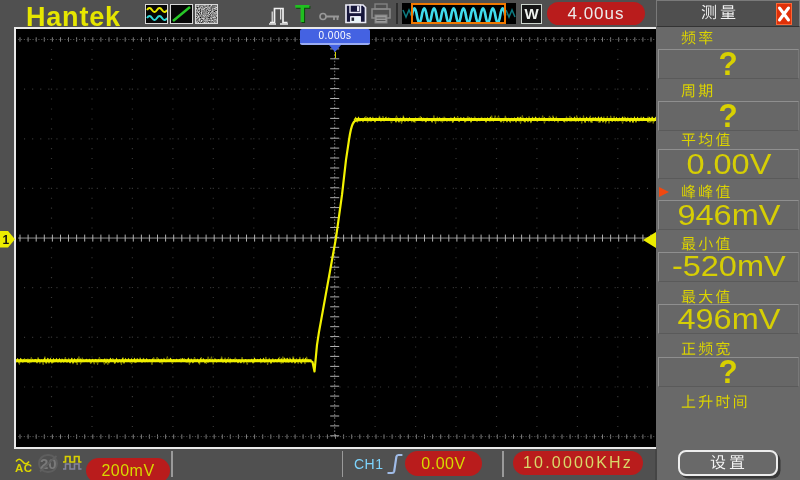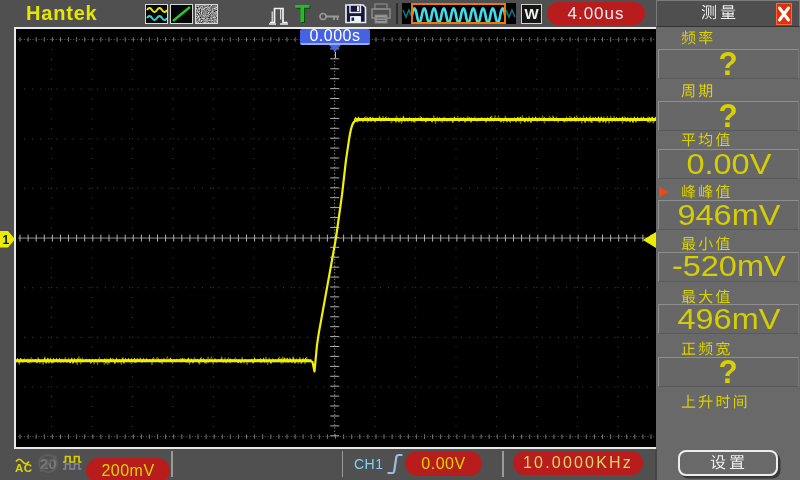--- a/index.html
+++ b/index.html
@@ -3,21 +3,21 @@
 *{margin:0;padding:0;box-sizing:border-box}
 html,body{width:800px;height:480px;overflow:hidden}
 body{background:#505050;font-family:"Liberation Sans",sans-serif;position:relative}
 .ab{position:absolute}
 .pill{position:absolute;background:#b91c1c;border-radius:13px;display:flex;align-items:center;justify-content:center;color:#d8d800;font-size:16px;letter-spacing:0.5px}
 .cell{position:absolute;left:2px;width:141px;border:1px solid #8f8f8f;border-bottom-color:#5a5a5a;border-right-color:#787878;background:#676767;display:flex;align-items:center;justify-content:center}
 .val{color:#d6ce04;font-size:29px;letter-spacing:0;white-space:nowrap;transform:scaleX(1.12)}
 .qm{color:#d8d000;font-size:33px;font-weight:bold;transform:scaleX(0.95)}
 </style></head><body>
 
-<div class="ab" style="left:26px;top:2px;color:#e6e600;font-size:20px;font-weight:bold;letter-spacing:0.8px">Hantek</div>
+<div class="ab" style="left:26px;top:2px;color:#e6e600;font-size:27px;font-weight:bold;letter-spacing:0.8px">Hantek</div>
 <div class="ab" style="left:145px;top:4px;width:23px;height:20px;background:#060606;border:1px solid #d8d8d8"><svg width="21" height="18">
       <path d="M1,5 q2.5,-4 5,0 t5,0 t5,0 t5,0" stroke="#e8e800" stroke-width="2" fill="none"></path>
       <path d="M1,13 q2.5,-4 5,0 t5,0 t5,0 t5,0" stroke="#30d8d8" stroke-width="2" fill="none"></path>
     </svg></div>
 <div class="ab" style="left:170px;top:4px;width:23px;height:20px;background:#060606;border:1px solid #d8d8d8"><svg width="21" height="18">
       <line x1="2" y1="16" x2="19" y2="2" stroke="#28c828" stroke-width="2.5"></line>
     </svg></div>
 <div class="ab" style="left:195px;top:4px;width:23px;height:20px;background:#060606;border:1px solid #d8d8d8"><svg width="21" height="18">
       <filter id="nz">
         <feTurbulence type="fractalNoise" baseFrequency="0.9" numOctaves="2" seed="7"></feTurbulence>
@@ -95,21 +95,21 @@
         <polyline points="0.0,333.7 1.7,329.3 3.4,335.6 5.1,329.6 6.8,333.9 8.5,329.2 10.2,332.6 11.9,329.5 13.6,334.4 15.3,328.3 17.0,332.3 18.7,330.3 20.4,332.3 22.1,328.3 23.8,334.7 25.5,331.3 27.2,335.8 28.9,327.6 30.6,334.5 32.3,329.0 34.0,332.5 35.7,331.4 37.4,334.0 39.1,331.3 40.8,332.7 42.5,330.5 44.2,332.0 45.9,329.6 47.6,333.7 49.3,328.1 51.0,334.0 52.7,328.9 54.4,333.9 56.1,328.9 57.8,333.7 59.5,330.4 61.2,335.9 62.9,327.5 64.6,335.3 66.3,328.7 68.0,333.2 69.7,330.6 71.4,333.1 73.1,331.2 74.8,335.0 76.5,329.9 78.2,335.3 79.9,330.0 81.6,335.7 83.3,328.1 85.0,331.9 86.7,330.7 88.4,335.5 90.1,329.6 91.8,335.8 93.5,329.9 95.2,332.2 96.9,329.0 98.6,335.0 100.3,330.4 102.0,332.2 103.7,330.2 105.4,335.8 107.1,328.5 108.8,332.4 110.5,330.5 112.2,332.3 113.9,331.3 115.6,335.1 117.3,330.8 119.0,334.1 120.7,329.7 122.4,332.7 124.1,328.6 125.8,332.4 127.5,328.9 129.2,332.4 130.9,329.8 132.6,332.8 134.3,330.4 136.0,335.8 137.7,328.3 139.4,333.1 141.1,328.0 142.8,332.7 144.5,329.9 146.2,335.3 147.9,328.9 149.6,332.3 151.3,327.5 153.0,332.8 154.7,330.5 156.4,335.0 158.1,330.2 159.8,333.1 161.5,331.2 163.2,332.3 164.9,329.2 166.6,332.9 168.3,329.1 170.0,333.4 171.7,329.7 173.4,335.7 175.1,329.6 176.8,334.2 178.5,328.0 180.2,332.6 181.9,330.9 183.6,335.5 185.3,328.2 187.0,332.9 188.7,330.7 190.4,334.9 192.1,327.7 193.8,332.7 195.5,327.7 197.2,335.4 198.9,329.1 200.6,333.6 202.3,331.1 204.0,332.1 205.7,327.6 207.4,332.9 209.1,328.7 210.8,332.9 212.5,328.2 214.2,334.3 215.9,330.3 217.6,332.6 219.3,328.6 221.0,332.2 222.7,330.6 224.4,334.1 226.1,328.1 227.8,334.4 229.5,330.4 231.2,335.6 232.9,330.7 234.6,332.0 236.3,330.4 238.0,333.7 239.7,331.3 241.4,332.6 243.1,330.0 244.8,334.2 246.5,331.0 248.2,333.3 249.9,327.9 251.6,335.8 253.3,328.9 255.0,334.7 256.7,329.2 258.4,332.5 260.1,331.4 261.8,332.0 263.5,327.9 265.2,334.7 266.9,327.6 268.6,332.0 270.3,329.0 272.0,333.8 273.7,328.6 275.4,333.2 277.1,327.5 278.8,332.2 280.5,329.3 282.2,334.8 283.9,327.9 285.6,334.8 287.3,328.7 289.0,335.1 290.7,327.8 292.4,333.3" stroke="#8f8f00" stroke-width="1" fill="none" opacity="0.75"></polyline>
         <polyline points="338.0,92.7 339.7,87.8 341.4,93.5 343.1,89.8 344.8,90.8 346.5,88.9 348.2,91.9 349.9,87.2 351.6,93.6 353.3,88.0 355.0,93.0 356.7,87.8 358.4,91.4 360.1,88.6 361.8,91.4 363.5,86.8 365.2,91.0 366.9,87.1 368.6,91.1 370.3,87.7 372.0,92.1 373.7,88.8 375.4,94.2 377.1,90.3 378.8,91.0 380.5,86.7 382.2,92.8 383.9,90.0 385.6,94.7 387.3,86.6 389.0,91.3 390.7,88.7 392.4,91.3 394.1,89.1 395.8,93.3 397.5,89.7 399.2,93.6 400.9,90.2 402.6,91.5 404.3,87.1 406.0,92.4 407.7,88.7 409.4,93.2 411.1,88.5 412.8,92.3 414.5,90.3 416.2,93.7 417.9,86.5 419.6,94.7 421.3,87.7 423.0,92.2 424.7,88.9 426.4,93.6 428.1,87.7 429.8,91.3 431.5,89.5 433.2,92.3 434.9,88.4 436.6,94.0 438.3,88.4 440.0,90.9 441.7,87.1 443.4,92.5 445.1,88.3 446.8,91.7 448.5,88.7 450.2,92.4 451.9,87.3 453.6,91.2 455.3,88.2 457.0,91.5 458.7,87.6 460.4,90.9 462.1,89.3 463.8,92.2 465.5,87.9 467.2,91.0 468.9,88.6 470.6,91.6 472.3,89.3 474.0,92.7 475.7,86.6 477.4,92.7 479.1,86.6 480.8,91.5 482.5,86.7 484.2,92.3 485.9,89.6 487.6,93.8 489.3,86.8 491.0,90.8 492.7,89.3 494.4,93.9 496.1,89.0 497.8,91.8 499.5,90.4 501.2,91.0 502.9,87.9 504.6,94.7 506.3,86.4 508.0,92.8 509.7,90.3 511.4,92.1 513.1,87.3 514.8,94.1 516.5,87.8 518.2,91.7 519.9,88.3 521.6,92.7 523.3,87.9 525.0,91.9 526.7,86.6 528.4,94.4 530.1,89.8 531.8,92.0 533.5,86.9 535.2,91.9 536.9,86.6 538.6,92.9 540.3,87.6 542.0,93.6 543.7,89.5 545.4,91.9 547.1,89.4 548.8,93.5 550.5,87.6 552.2,91.3 553.9,86.9 555.6,92.5 557.3,89.4 559.0,92.5 560.7,86.5 562.4,93.0 564.1,87.9 565.8,94.5 567.5,86.6 569.2,93.8 570.9,88.7 572.6,93.2 574.3,86.8 576.0,94.0 577.7,88.1 579.4,92.2 581.1,88.9 582.8,93.7 584.5,88.1 586.2,90.9 587.9,87.6 589.6,94.4 591.3,87.2 593.0,94.4 594.7,86.8 596.4,92.9 598.1,87.2 599.8,92.3 601.5,90.0 603.2,92.2 604.9,89.2 606.6,94.5 608.3,87.6 610.0,93.0 611.7,87.9 613.4,91.3 615.1,88.3 616.8,93.6 618.5,88.8 620.2,91.8 621.9,88.8 623.6,92.1 625.3,87.7 627.0,91.4 628.7,90.0 630.4,92.0 632.1,87.6 633.8,93.8 635.5,87.8 637.2,94.5 638.9,88.9 640.6,90.9" stroke="#8f8f00" stroke-width="1" fill="none" opacity="0.75"></polyline>
         <polyline points="0.0,332.4 1.5,330.2 3.0,333.2 4.5,329.9 6.0,332.3 7.5,331.1 9.0,332.2 10.5,331.1 12.0,333.3 13.5,331.3 15.0,332.9 16.5,331.1 18.0,332.5 19.5,330.7 21.0,333.5 22.5,330.3 24.0,331.9 25.5,331.0 27.0,332.2 28.5,329.8 30.0,333.4 31.5,330.0 33.0,333.5 34.5,330.1 36.0,333.7 37.5,330.0 39.0,332.4 40.5,329.9 42.0,332.8 43.5,330.1 45.0,333.0 46.5,330.7 48.0,332.6 49.5,330.7 51.0,332.5 52.5,331.3 54.0,333.5 55.5,330.0 57.0,333.8 58.5,330.2 60.0,333.0 61.5,330.1 63.0,332.2 64.5,330.2 66.0,332.7 67.5,331.2 69.0,332.3 70.5,330.5 72.0,332.4 73.5,330.6 75.0,333.1 76.5,330.7 78.0,332.1 79.5,330.6 81.0,332.3 82.5,331.1 84.0,332.3 85.5,330.8 87.0,332.0 88.5,330.3 90.0,333.7 91.5,330.8 93.0,333.3 94.5,329.7 96.0,332.0 97.5,331.2 99.0,333.4 100.5,329.9 102.0,333.1 103.5,331.2 105.0,332.7 106.5,329.9 108.0,333.6 109.5,330.0 111.0,332.3 112.5,329.9 114.0,332.6 115.5,330.1 117.0,332.2 118.5,329.7 120.0,333.0 121.5,330.1 123.0,332.3 124.5,330.3 126.0,333.0 127.5,330.4 129.0,332.6 130.5,330.1 132.0,332.5 133.5,330.9 135.0,332.2 136.5,330.2 138.0,332.1 139.5,331.1 141.0,332.0 142.5,330.3 144.0,333.0 145.5,330.5 147.0,332.0 148.5,330.7 150.0,332.6 151.5,331.3 153.0,331.9 154.5,329.6 156.0,332.1 157.5,330.9 159.0,332.4 160.5,330.4 162.0,332.0 163.5,330.6 165.0,332.6 166.5,329.9 168.0,331.9 169.5,330.9 171.0,332.8 172.5,329.7 174.0,332.9 175.5,330.6 177.0,333.2 178.5,330.9 180.0,332.0 181.5,330.5 183.0,333.6 184.5,330.1 186.0,332.4 187.5,330.2 189.0,333.5 190.5,331.0 192.0,333.0 193.5,330.8 195.0,332.4 196.5,331.0 198.0,332.3 199.5,330.8 201.0,332.0 202.5,330.7 204.0,332.1 205.5,330.1 207.0,333.0 208.5,331.5 210.0,333.4 211.5,331.1 213.0,332.8 214.5,330.4 216.0,332.5 217.5,331.0 219.0,332.7 220.5,331.2 222.0,333.5 223.5,331.3 225.0,333.5 226.5,331.1 228.0,332.5 229.5,330.8 231.0,332.0 232.5,331.3 234.0,332.6 235.5,330.7 237.0,333.6 238.5,329.6 240.0,332.0 241.5,330.5 243.0,332.1 244.5,330.0 246.0,332.5 247.5,329.8 249.0,332.9 250.5,331.3 252.0,331.9 253.5,331.0 255.0,333.5 256.5,331.2 258.0,332.8 259.5,330.8 261.0,332.6 262.5,330.0 264.0,332.3 265.5,330.1 267.0,333.2 268.5,329.7 270.0,332.9 271.5,329.8 273.0,332.7 274.5,330.4 276.0,333.1 277.5,329.9 279.0,333.6 280.5,331.3 282.0,332.2 283.5,330.5 285.0,333.4 286.5,330.5 288.0,332.5 289.5,329.7 291.0,332.5 292.5,331.3 294.0,332.0" stroke="#e8e800" stroke-width="1.2" fill="none"></polyline>
         <polyline points="338.0,91.0 339.5,89.1 341.0,92.0 342.5,88.6 344.0,91.3 345.5,89.9 347.0,92.2 348.5,89.1 350.0,91.4 351.5,89.1 353.0,91.6 354.5,88.9 356.0,91.0 357.5,90.0 359.0,92.5 360.5,89.7 362.0,91.3 363.5,88.9 365.0,92.0 366.5,90.1 368.0,91.8 369.5,89.1 371.0,91.1 372.5,89.2 374.0,91.0 375.5,89.8 377.0,91.0 378.5,90.0 380.0,92.7 381.5,89.6 383.0,92.7 384.5,89.6 386.0,92.0 387.5,88.7 389.0,92.1 390.5,90.2 392.0,91.9 393.5,89.2 395.0,91.1 396.5,90.2 398.0,92.5 399.5,89.4 401.0,91.2 402.5,89.5 404.0,91.2 405.5,88.9 407.0,91.8 408.5,90.2 410.0,92.4 411.5,90.2 413.0,91.3 414.5,90.3 416.0,92.2 417.5,90.2 419.0,91.8 420.5,90.2 422.0,91.7 423.5,89.1 425.0,91.8 426.5,89.5 428.0,91.7 429.5,89.6 431.0,91.9 432.5,90.2 434.0,91.7 435.5,90.0 437.0,92.4 438.5,88.6 440.0,90.9 441.5,90.1 443.0,92.1 444.5,89.3 446.0,90.8 447.5,89.1 449.0,92.6 450.5,89.6 452.0,91.5 453.5,89.3 455.0,92.6 456.5,89.9 458.0,91.4 459.5,90.0 461.0,92.0 462.5,89.5 464.0,91.3 465.5,89.7 467.0,90.9 468.5,89.8 470.0,92.7 471.5,89.3 473.0,91.3 474.5,88.6 476.0,91.5 477.5,89.9 479.0,90.9 480.5,90.1 482.0,91.2 483.5,90.0 485.0,92.5 486.5,89.9 488.0,91.3 489.5,89.3 491.0,92.5 492.5,89.8 494.0,92.2 495.5,89.7 497.0,91.9 498.5,89.3 500.0,92.6 501.5,89.0 503.0,91.8 504.5,88.8 506.0,91.5 507.5,89.7 509.0,92.6 510.5,89.4 512.0,92.3 513.5,89.8 515.0,92.5 516.5,89.2 518.0,91.3 519.5,88.6 521.0,91.7 522.5,89.8 524.0,91.3 525.5,90.2 527.0,91.2 528.5,89.1 530.0,91.1 531.5,89.9 533.0,91.7 534.5,89.4 536.0,91.5 537.5,88.9 539.0,91.3 540.5,89.7 542.0,91.6 543.5,90.2 545.0,91.2 546.5,90.1 548.0,92.2 549.5,90.1 551.0,92.1 552.5,90.0 554.0,92.0 555.5,89.2 557.0,91.5 558.5,88.6 560.0,92.0 561.5,89.3 563.0,90.9 564.5,89.6 566.0,91.3 567.5,89.5 569.0,92.6 570.5,88.8 572.0,90.9 573.5,89.1 575.0,92.6 576.5,89.4 578.0,91.0 579.5,88.8 581.0,91.6 582.5,88.5 584.0,92.5 585.5,88.8 587.0,92.6 588.5,90.3 590.0,92.3 591.5,89.8 593.0,91.1 594.5,89.7 596.0,91.9 597.5,90.4 599.0,91.7 600.5,88.9 602.0,91.7 603.5,89.4 605.0,91.4 606.5,88.6 608.0,91.3 609.5,89.1 611.0,92.0 612.5,90.4 614.0,92.7 615.5,90.0 617.0,92.7 618.5,88.6 620.0,92.5 621.5,88.8 623.0,91.6 624.5,89.6 626.0,91.5 627.5,88.6 629.0,90.9 630.5,90.1 632.0,92.6 633.5,88.9 635.0,92.1 636.5,88.6 638.0,91.8 639.5,88.8 641.0,91.6" stroke="#e8e800" stroke-width="1.2" fill="none"></polyline>
         <path d="M0,331.7 H295.5" stroke="#f0f000" stroke-width="3" fill="none"></path>
         <path d="M340,90.6 H641" stroke="#f0f000" stroke-width="3" fill="none"></path>
         <path d="M294,331.7 l2.5,1.2 l2,9.5 l2.5,-26.5 l2,-13 l4,-22 l13,-72 l6,-43 l4,-35 l3,-20 q2,-13 4,-16.5 q1.5,-3 4,-3.3 H345" stroke="#f2f200" stroke-width="2.2" fill="none" stroke-linejoin="round"></path>
       </svg>
 </div>
 </div>
-<div class="ab" style="left:300px;top:29px;width:70px;height:16px;background:#4462e2;border-radius:2px;border-bottom:2px solid #9aacf2;color:#fff;font-size:16px;text-align:center;line-height:14px;letter-spacing:0.5px">0.000s</div>
+<div class="ab" style="left:300px;top:29px;width:70px;height:16px;background:#4462e2;border-radius:2px;border-bottom:2px solid #9aacf2;color:#fff;font-size:10px;text-align:center;line-height:14px;letter-spacing:0.5px">0.000s</div>
 <div class="ab" style="left:329px;top:44.5px;width:0;height:0;border-left:6px solid transparent;border-right:6px solid transparent;border-top:7px solid #4462e2"></div>
 <div class="ab" style="left:334.5px;top:52px;width:1.6px;height:6px;background:#d8d800"></div>
 <svg class="ab" style="left:0px;top:231px" width="16" height="17">
     <polygon points="0,0 8,0 15,8.2 8,16.5 0,16.5" fill="#ecec00"></polygon>
     <text x="2.5" y="12.8" font-size="12" font-weight="bold" fill="#111" font-family="Liberation Sans">1</text>
   </svg>
 <svg class="ab" style="left:643px;top:232px" width="13" height="16">
     <polygon points="13,0 13,16 0,8" fill="#ecec00"></polygon>
   </svg>
 <div class="ab" style="left:656px;top:0;width:144px;height:480px;background:#696969">

